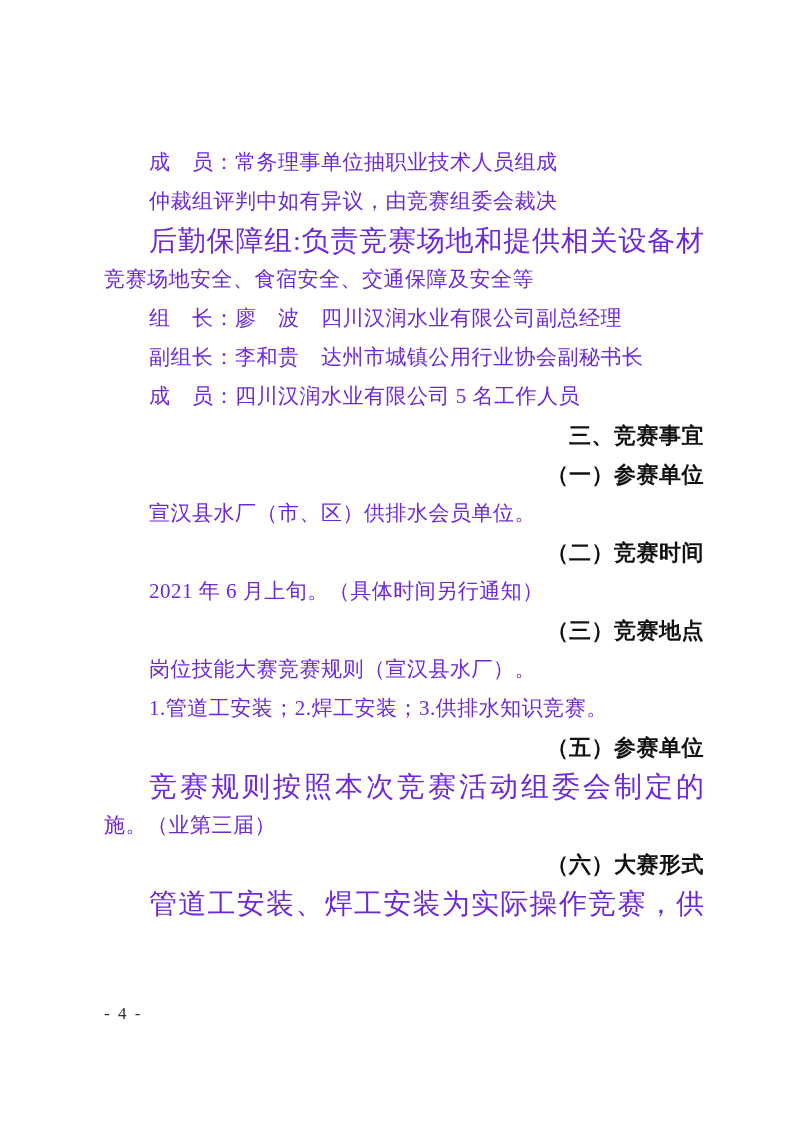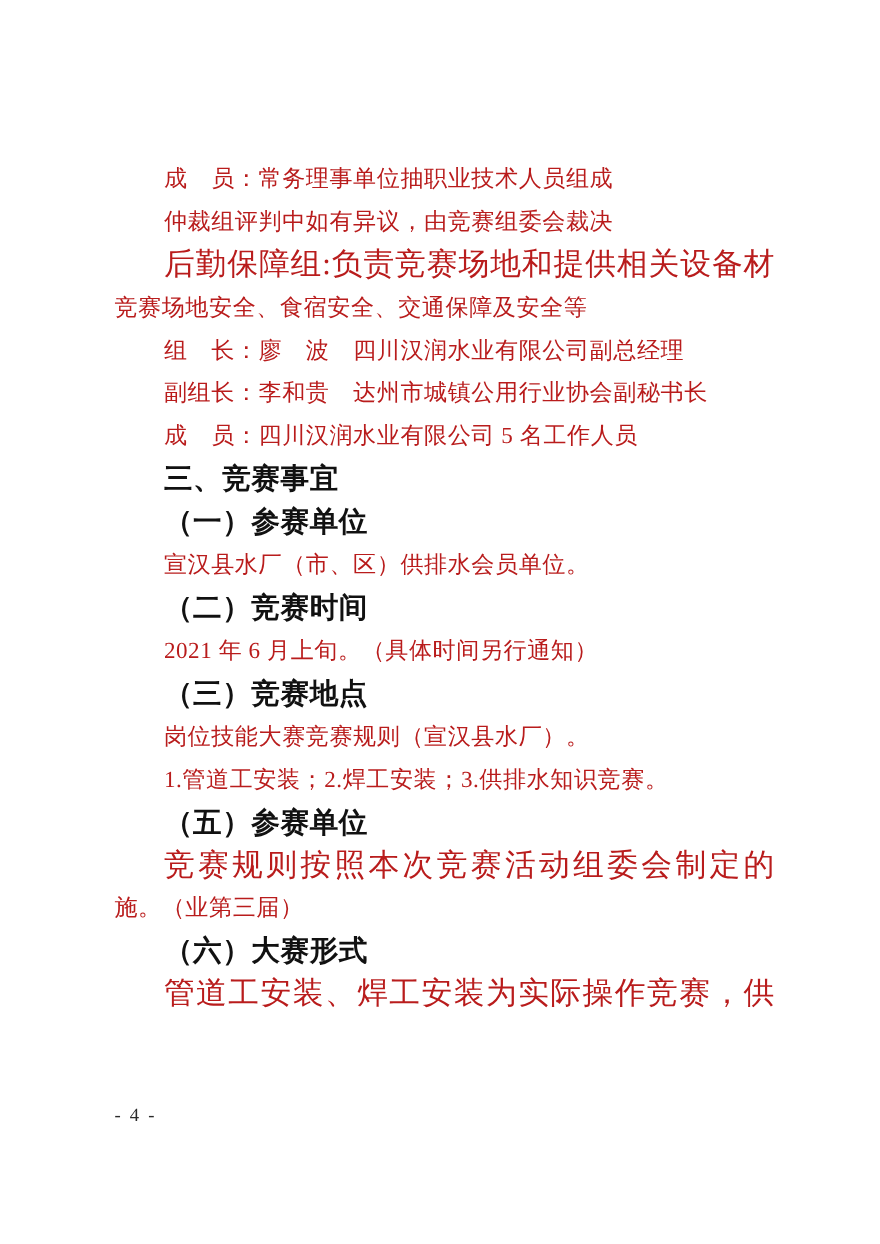--- a/index.html
+++ b/index.html
@@ -30,31 +30,32 @@
     width: 600px;
   }
   .line {
     height: 39px;
     line-height: 39px;
     font-size: 21px;
     letter-spacing: 0.5px;
     white-space: nowrap;
     overflow: hidden;
     font-family: "Liberation Serif", serif;
-    color: #b91c1c;
+    color: #6d28d9;
   }
   .line.indent {
     padding-left: 45px;
   }
   .line.heading {
     font-family: "Liberation Sans", sans-serif;
     font-weight: bold;
-    font-size: 26px;
+    font-size: 22px;
     letter-spacing: 0.5px;
     color: #111111;
+    text-align: right;
   }
   .line.justify {
     font-size: 28px;
     letter-spacing: 0;
     white-space: normal;
     text-align: justify;
     text-align-last: justify;
   }
   .page-number {
     position: absolute;

